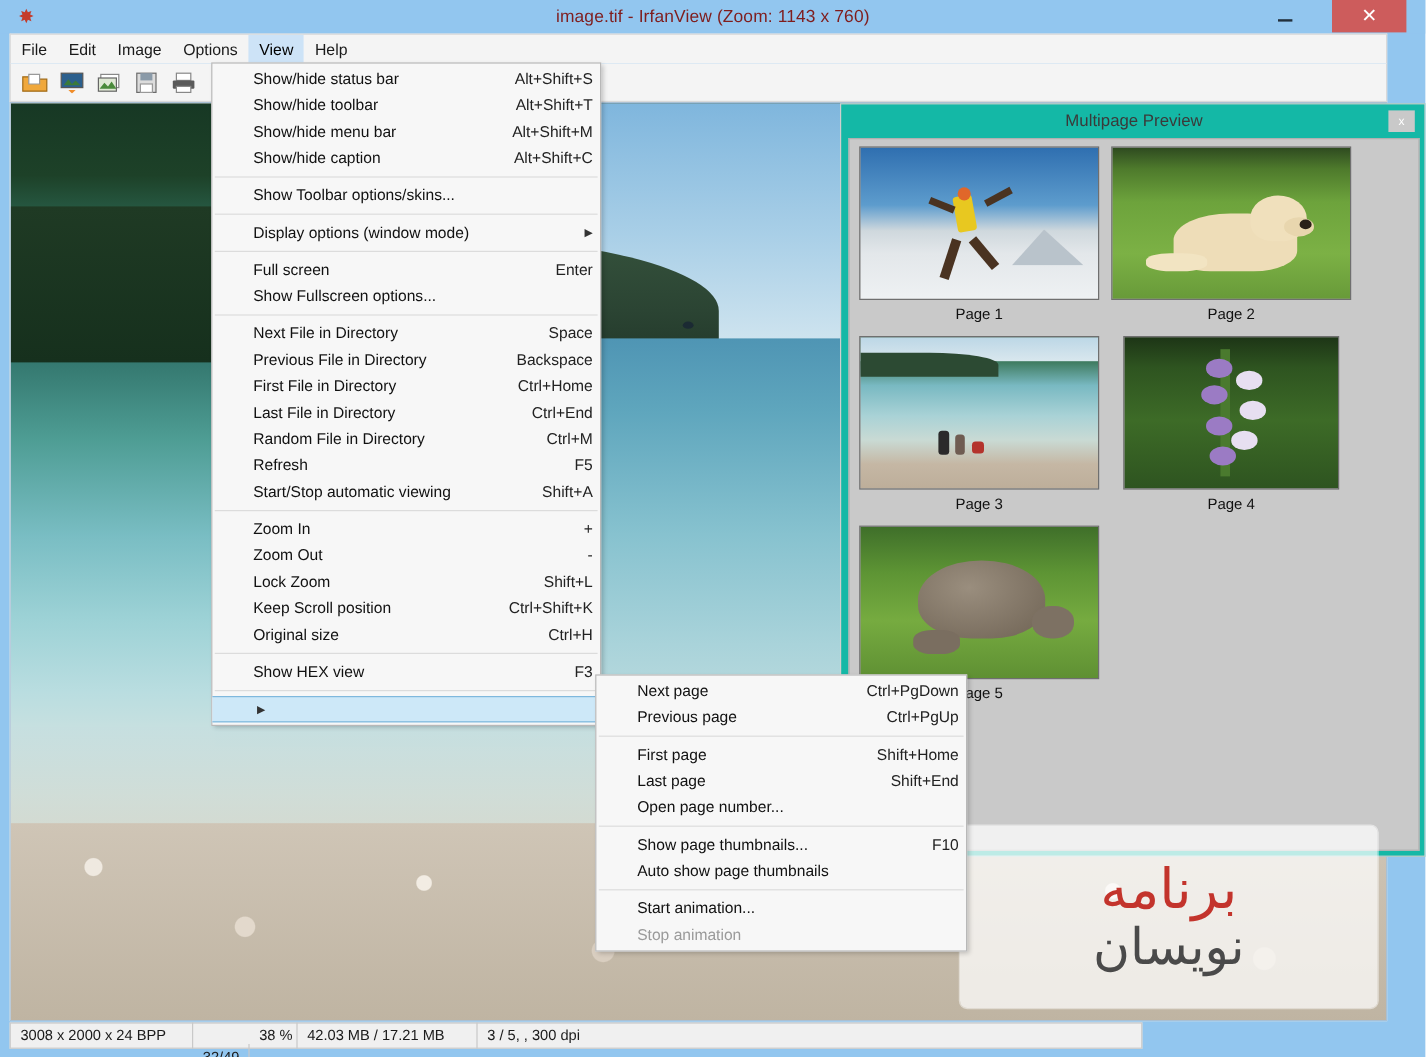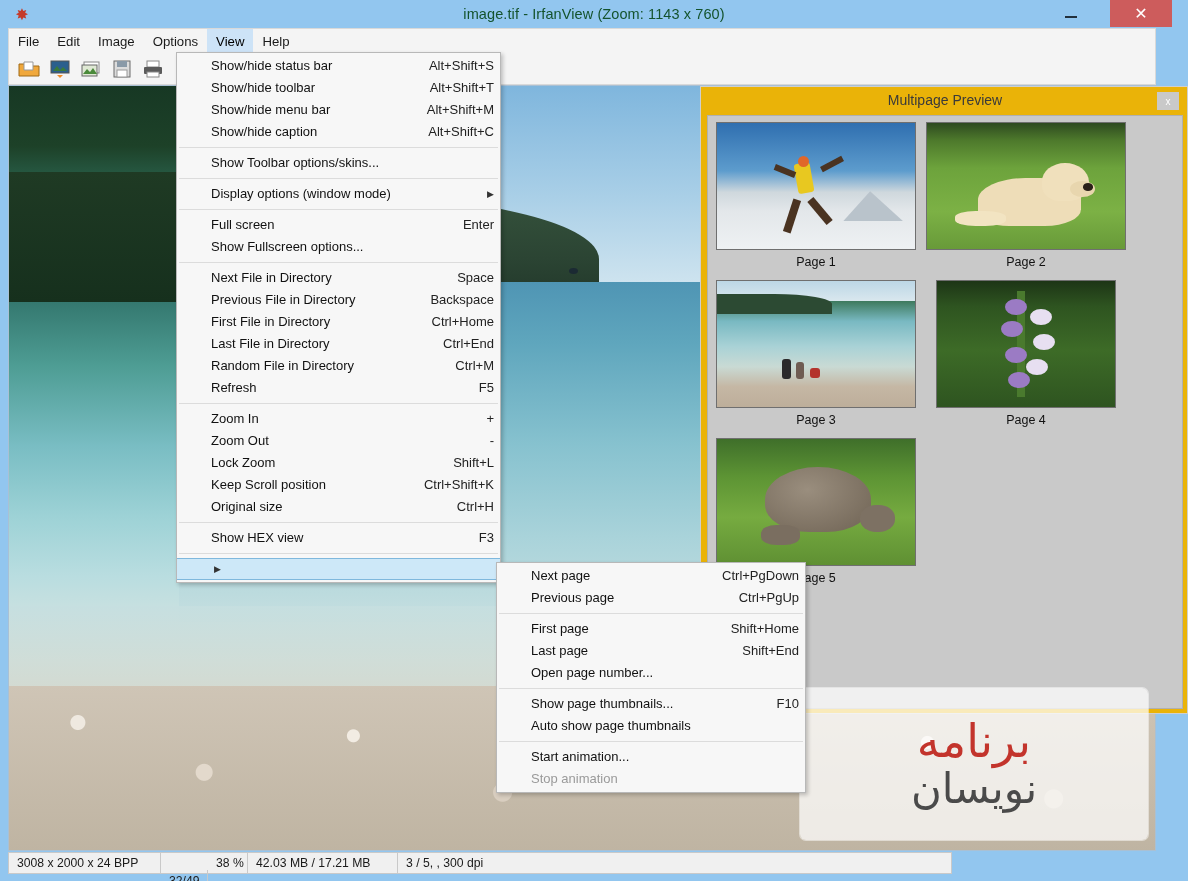--- a/index.html
+++ b/index.html
@@ -22,21 +22,21 @@
     background: #92c6ef;
   }
   #app-icon {
     position: absolute; left: 12px; top: 4px; width: 20px; height: 20px;
     display: flex; align-items: center; justify-content: center;
     font-size: 16px; color: #c43b2a;
   }
   #title-text {
     position: absolute; left: 0; top: 0; width: 1188px; height: 28px;
     line-height: 28px; text-align: center;
-    font-size: 14.5px; color: #14532d;
+    font-size: 14.5px; color: #7f1d1d;
     letter-spacing: 0.1px;
   }
   .wbtn {
     position: absolute; top: 0; height: 27px; width: 45px;
     display: flex; align-items: center; justify-content: center;
     color: #22303c;
   }
   #btn-min { left: 1048px; }
   #btn-max { left: 1093px; }
   #btn-close { left: 1110px; width: 62px; height: 27px; background: #cd5c5c; color: #fff; }
@@ -131,21 +131,21 @@
     position: absolute; width: 9px; height: 6px; background: #1b2a33; border-radius: 50%;
   }
   #head-big {
     position: absolute; left: 570px; top: 508px; width: 52px; height: 58px;
     background: #2a1d16; border-radius: 50% 50% 45% 45%;
   }
 
   
   #preview-panel {
     position: absolute; left: 700px; top: 86px; width: 488px; height: 628px;
-    background: #eab308; border: 1px solid #cfcfcf;
+    background: #14b8a6; border: 1px solid #cfcfcf;
   }
   #preview-title {
     position: absolute; left: 0; top: 0; width: 488px; height: 27px;
     line-height: 27px; text-align: center;
     font-size: 14px; color: #3a3a3a;
   }
   #preview-close {
     position: absolute; right: 8px; top: 5px; width: 22px; height: 18px;
     background: #c9c9c9; color: #fff; font-size: 10px;
     display: flex; align-items: center; justify-content: center;
@@ -521,20 +521,24 @@
         <span class="maccel">Ctrl+End</span>
       </div>
       <div class="mrow">
         <span class="mlabel">Random File in Directory</span>
         <span class="maccel">Ctrl+M</span>
       </div>
       <div class="mrow">
         <span class="mlabel">Refresh</span>
         <span class="maccel">F5</span>
       </div>
+      <div class="mrow">
+        <span class="mlabel">Start/Stop automatic viewing</span>
+        <span class="maccel">Shift+A</span>
+      </div>
       <div class="msep"></div>
       <div class="mrow">
         <span class="mlabel">Zoom In</span>
         <span class="maccel">+</span>
       </div>
       <div class="mrow">
         <span class="mlabel">Zoom Out</span>
         <span class="maccel">-</span>
       </div>
       <div class="mrow">

